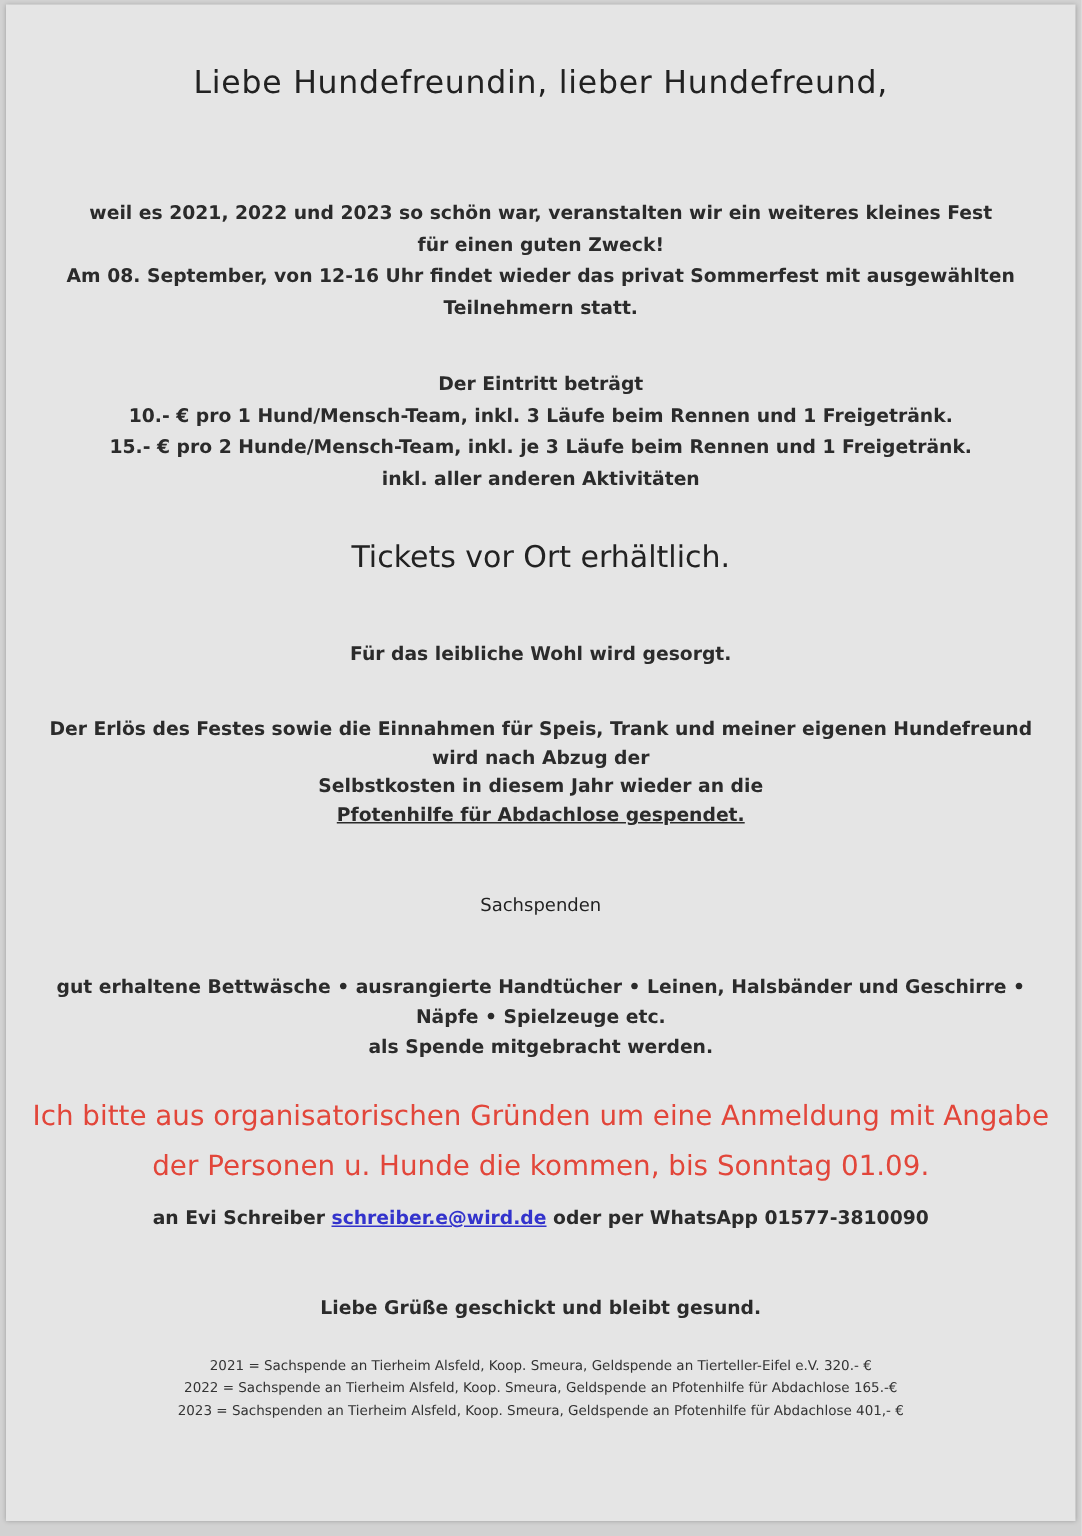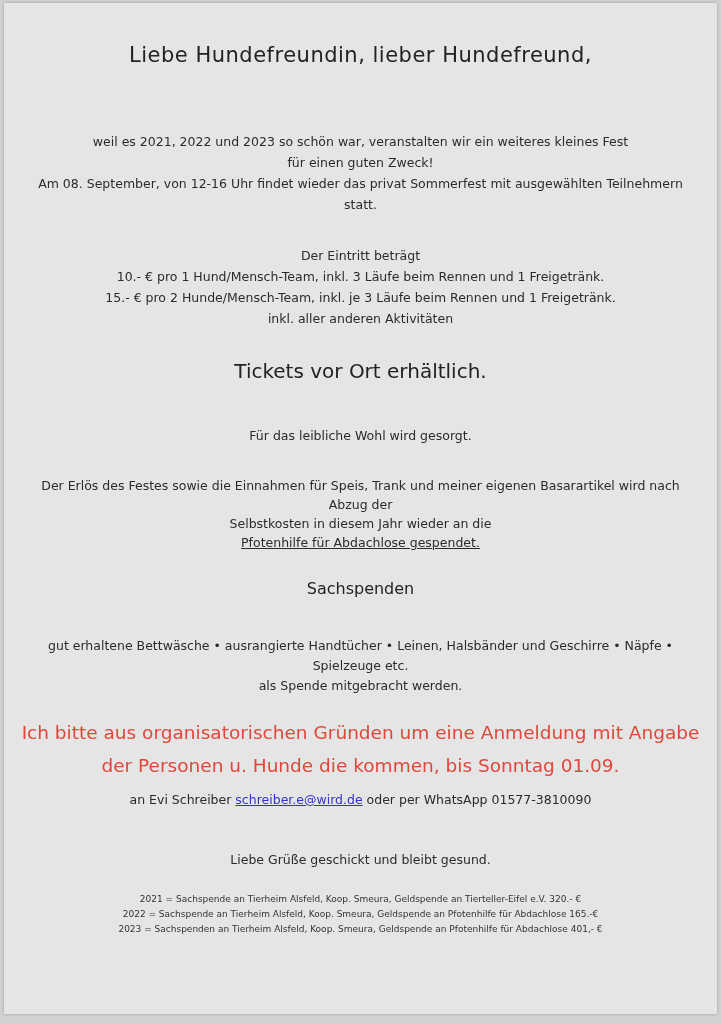--- a/index.html
+++ b/index.html
@@ -32,34 +32,35 @@
   .page-title {
     padding-top: 40px;
     font-size: 21px;
     letter-spacing: 0.5px;
     color: #222222;
   }
   .para {
     font-size: 12.5px;
     line-height: 21px;
     color: #2b2b2b;
+    font-weight: bold;
   }
   .intro        { margin-top: 64px; }
   .pricing      { margin-top: 30px; }
   .tickets-heading {
     margin-top: 30px;
     font-size: 20px;
     color: #222222;
   }
   .catering     { margin-top: 42px; }
   .donation     { margin-top: 30px; line-height: 19px; }
   .underline    { text-decoration: underline; }
   .sach-heading {
-    margin-top: 27px;
-    font-size: 16px;
+    margin-top: 44px;
+    font-size: 12px;
     color: #222222;
   }
   .sach-list    { margin-top: 38px; line-height: 20px; }
   .registration-red {
     margin-top: 20px;
     font-size: 18.5px;
     line-height: 33px;
   }
   .contact-line { margin-top: 7px; }
   .email-link {
@@ -93,21 +94,21 @@
       <div>10.- € pro 1 Hund/Mensch-Team, inkl. 3 Läufe beim Rennen und 1 Freigetränk.</div>
       <div>15.- € pro 2 Hunde/Mensch-Team, inkl. je 3 Läufe beim Rennen und 1 Freigetränk.</div>
       <div>inkl. aller anderen Aktivitäten</div>
     </div>
 
     <div class="tickets-heading">Tickets vor Ort erhältlich.</div>
 
     <div class="para catering">Für das leibliche Wohl wird gesorgt.</div>
 
     <div class="para donation">
-      <div>Der Erlös des Festes sowie die Einnahmen für Speis, Trank und meiner eigenen Basarartikel wird nach Abzug der</div>
+      <div>Der Erlös des Festes sowie die Einnahmen für Speis, Trank und meiner eigenen Hundefreund wird nach Abzug der</div>
       <div>Selbstkosten in diesem Jahr wieder an die</div>
       <div class="underline">Pfotenhilfe für Abdachlose gespendet.</div>
     </div>
 
     <div class="sach-heading">Sachspenden</div>
 
     <div class="para sach-list">
       <div>gut erhaltene Bettwäsche • ausrangierte Handtücher • Leinen, Halsbänder und Geschirre • Näpfe • Spielzeuge etc.</div>
       <div>als Spende mitgebracht werden.</div>
     </div>

